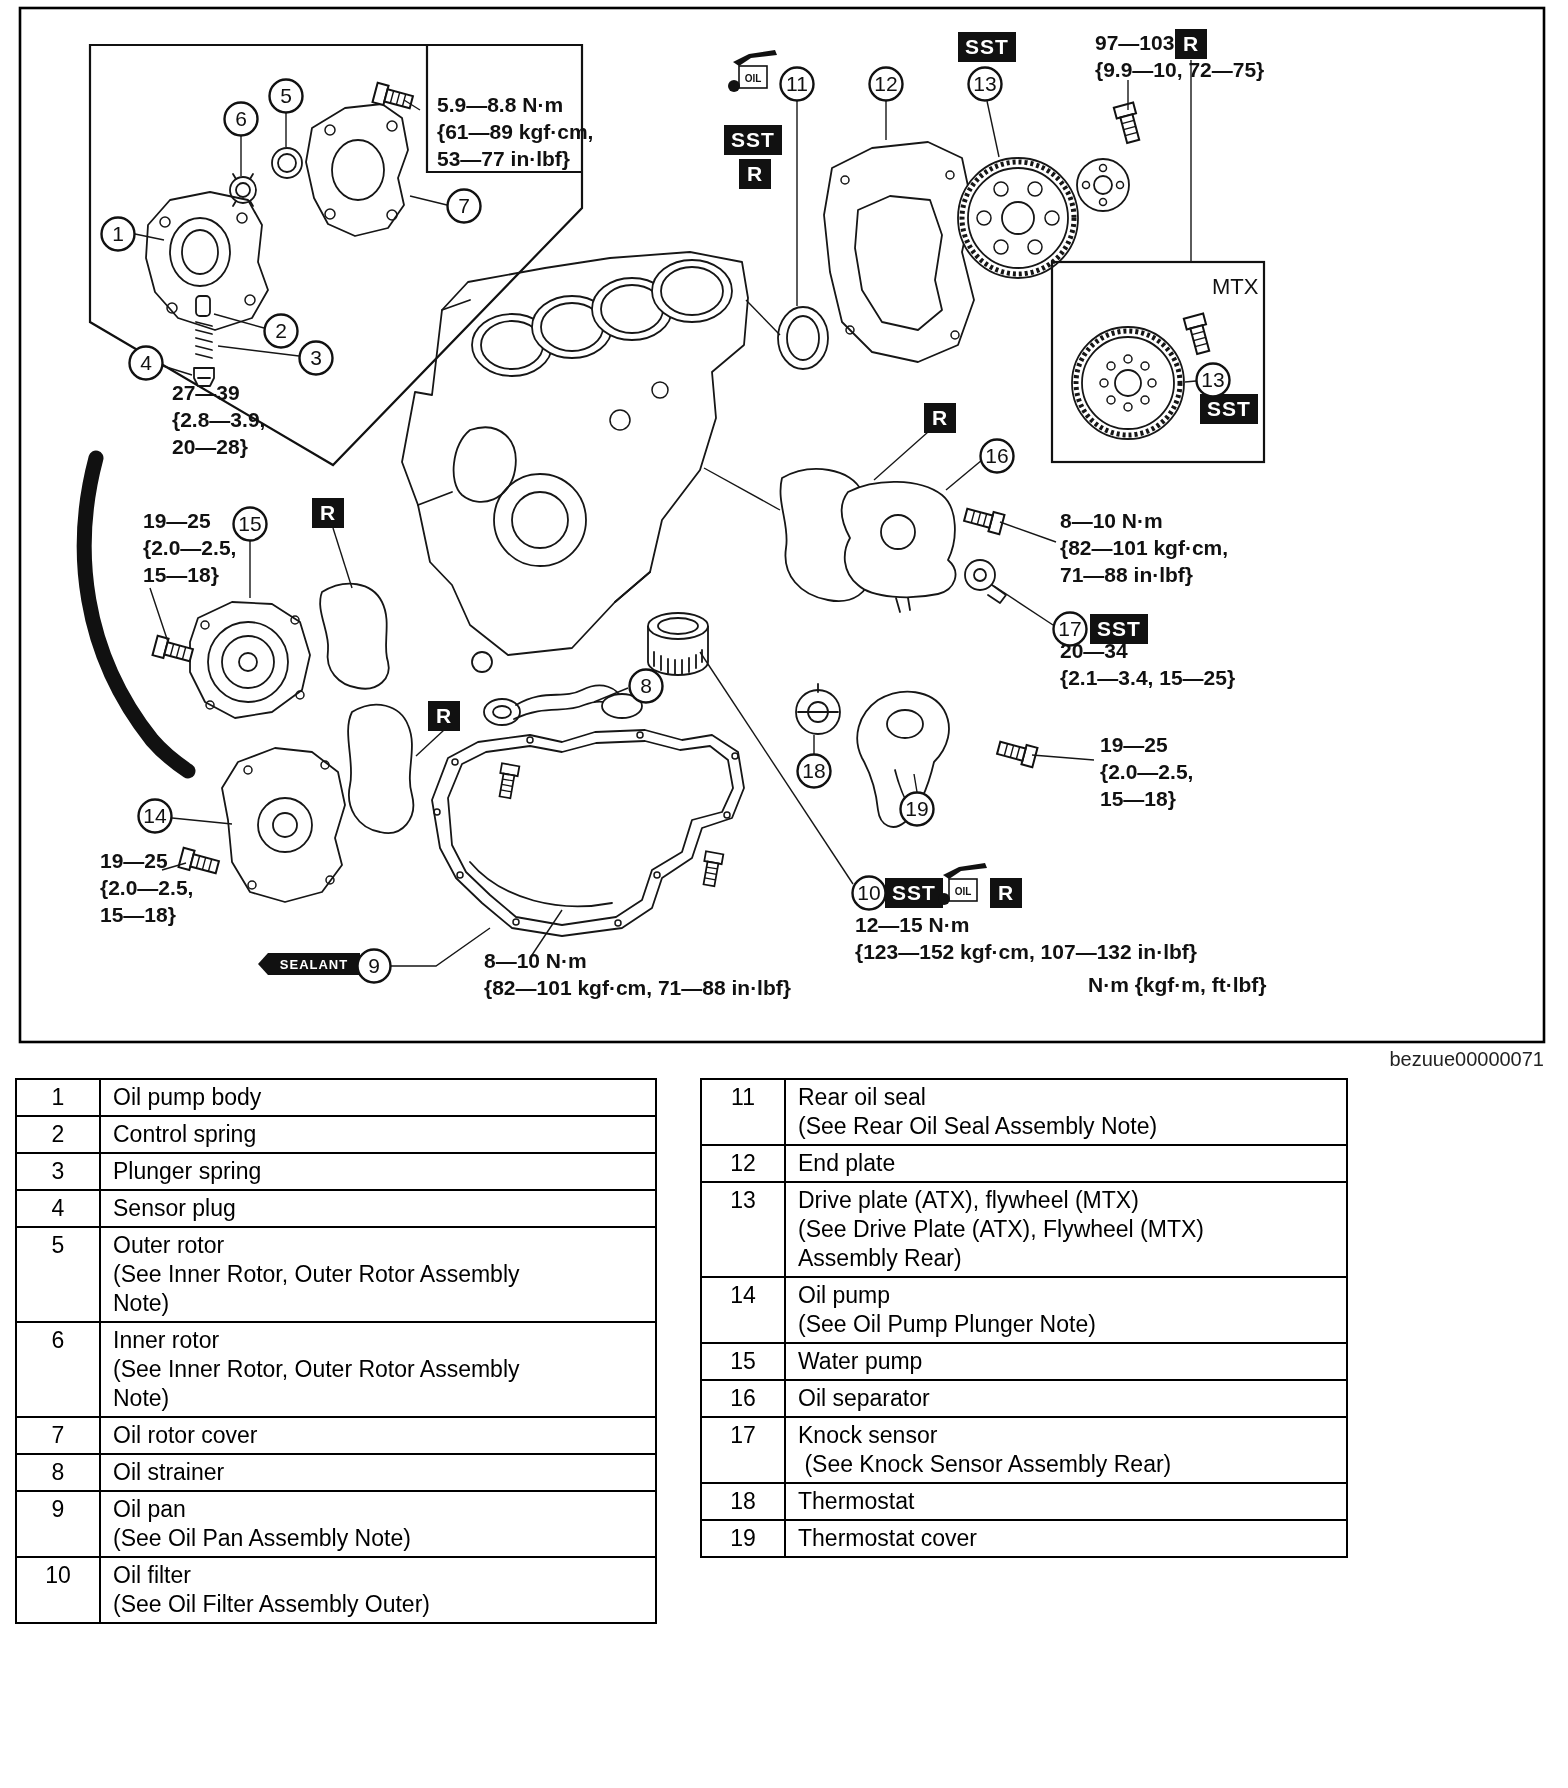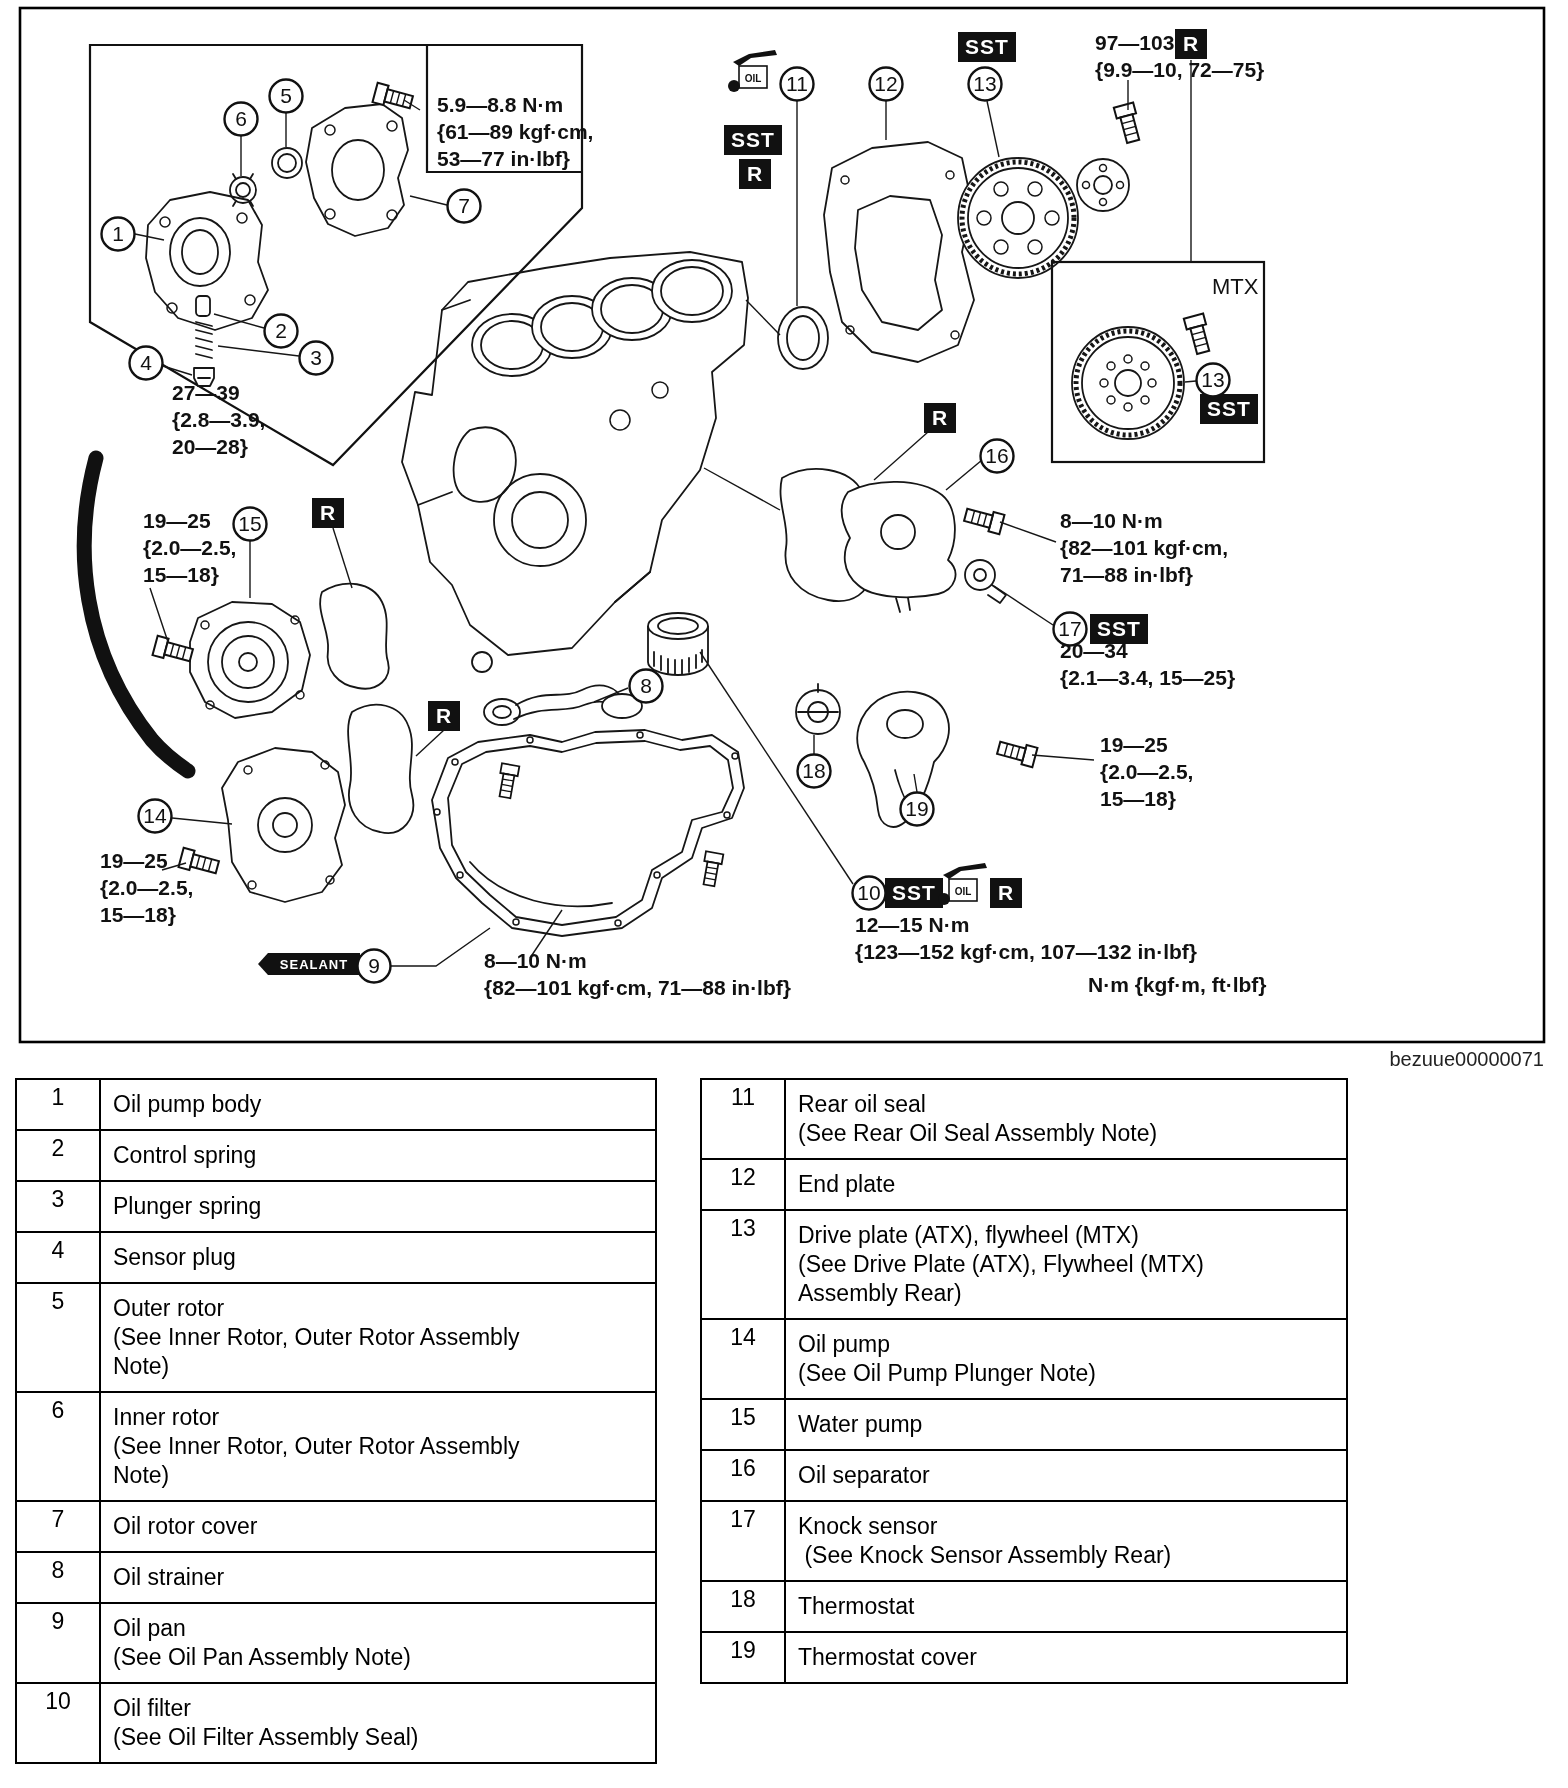--- a/index.html
+++ b/index.html
@@ -23,21 +23,21 @@
   .mtx-text       { font-size:22px; fill:#111; }
   .figure-code    { font-size:20px; fill:#222; text-anchor:end; }
 
   
   .parts-table-wrap { position:absolute; }
   #table-left  { left:15px;  top:1078px; width:642px; }
   #table-right { left:700px; top:1078px; width:648px; }
   table.parts { border-collapse:collapse; width:100%; table-layout:fixed; font-size:23px; }
   table.parts td { border:2.4px solid #000; vertical-align:top; line-height:29px; }
   td.num  { width:74px; text-align:center; padding:3px 4px; }
-  td.name { padding:10px 12px;margin-left:48px; }
+  td.name { padding:3px 12px;margin-left:48px; }
   td.name div { white-space:pre-wrap; }
 </style>
 </head>
 <body>
 
 <div class="page">
 
   <svg id="diagram-svg" width="1568" height="1075" viewBox="0 0 1568 1075">
     <defs>
       <g id="bolt">
@@ -559,21 +559,21 @@
             <td class="num">9</td>
             <td class="name">
               <div>Oil pan</div>
               <div>(See Oil Pan Assembly Note)</div>
             </td>
           </tr>
           <tr>
             <td class="num">10</td>
             <td class="name">
               <div>Oil filter</div>
-              <div>(See Oil Filter Assembly Seal)</div>
+              <div>(See Oil Filter Assembly Outer)</div>
             </td>
           </tr>
         </tbody>
       </table>
   </div>
   <div class="parts-table-wrap" id="table-right">
     <table class="parts">
         <tbody id="table-right-body">
           <tr>
             <td class="num">11</td>

